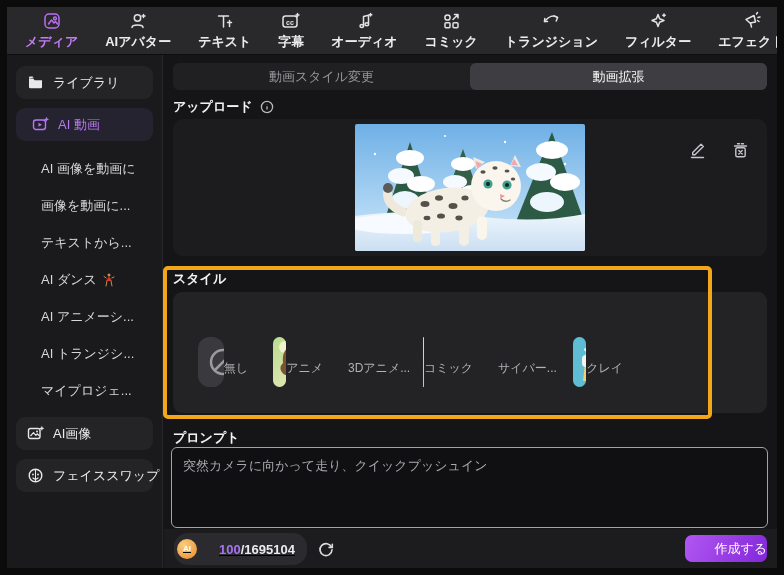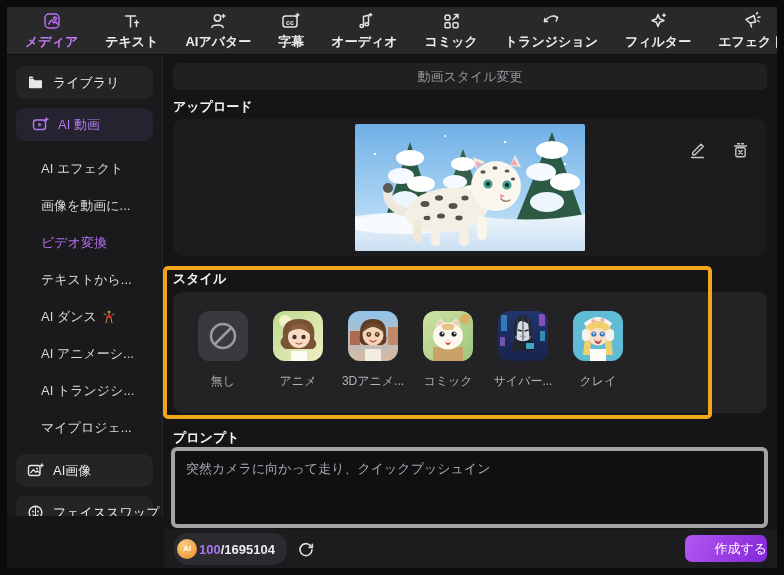--- a/index.html
+++ b/index.html
@@ -9,57 +9,57 @@
   
   .topnav { position:absolute; left:0; top:0; width:770px; height:48px; background:#29292b; border-bottom:1px solid #0e0e0f; display:flex; align-items:center; padding:0 18px; gap:27px; }
   .nav-item { display:flex; flex-direction:column; align-items:center; gap:2px; cursor:pointer; }
   .nav-item svg { width:20px; height:20px; stroke:#e2e2e4; fill:none; stroke-width:1.5; stroke-linecap:round; stroke-linejoin:round; }
   .nav-item .lbl { font-size:13px; font-weight:700; color:#ececee; white-space:nowrap; }
   .nav-item.active svg { stroke:#bb6ef5; }
   .nav-item.active .lbl { color:#c47cf7; }
   .nav-item svg text { stroke:none; fill:#e2e2e4; font-family:"Liberation Sans",sans-serif; }
 
   
-  .sidebar { position:absolute; left:0; top:48px; width:156px; height:461px; background:#1a1a1c; border-right:1px solid #28282a; padding-top:11px; overflow:hidden; }
+  .sidebar { position:absolute; left:0; top:48px; width:156px; height:513px; background:#1a1a1c; border-right:1px solid #28282a; padding-top:11px; overflow:hidden; }
   .side-btn { margin:0 9px 9px 9px; height:33px; background:#242427; border-radius:9px; display:flex; align-items:center; gap:9px; padding:0 11px; cursor:pointer; }
   .side-btn .lbl { font-size:13px; color:#ececee; white-space:nowrap; }
   .side-btn svg { width:17px; height:17px; flex:none; }
   .side-btn.ai-video { background:#262330;padding-left:16px; }
   .side-btn.ai-video .lbl { color:#b678f2; }
   .sub-item { height:37px; display:flex; align-items:center; padding-left:34px; font-size:13px; color:#d8d8da; cursor:pointer; gap:6px; white-space:nowrap; }
   .sub-item.active { color:#b66ef2; }
 
   
   .main { position:absolute; left:157px; top:48px; width:613px; height:513px; background:#151517;padding-left:19px; }
 
   .tabbar { position:absolute; left:9px; top:8px; width:594px; height:27px; background:#202023; border-radius:6px; display:flex; }
   .tab { flex:1; display:flex; align-items:center; justify-content:center; font-size:13px; color:#96969a; border-radius:6px; cursor:pointer; }
   .tab.active { background:#3e3e42; color:#fafafa; }
 
-  .sec-title { position:absolute; left:9px; font-size:13px; font-weight:700; color:#f2f2f4; display:flex; align-items:center; gap:7px;flex-direction:column; }
+  .sec-title { position:absolute; left:9px; font-size:13px; font-weight:700; color:#f2f2f4; display:flex; align-items:center; gap:7px; }
   .sec-title svg { width:14px; height:14px; stroke:#b8b8bc; fill:none; stroke-width:1.3; }
 
   .upload-box { position:absolute; left:9px; top:64px; width:594px; height:137px; background:#1c1c1f; border-radius:10px; }
   .upload-img { position:absolute; left:182px; top:5px; width:230px; height:127px; border-radius:2px; overflow:hidden; }
   .tool-ic { position:absolute; top:22px; width:19px; height:19px; cursor:pointer; }
   .tool-ic svg { width:19px; height:19px; stroke:#c6c6ca; fill:none; stroke-width:1.4; stroke-linecap:round; stroke-linejoin:round; }
   .tool-edit { right:60px; } .tool-del { right:17px; }
 
   .style-panel { position:absolute; left:9px; top:237px; width:594px; height:121px; background:#232326; border-radius:9px; display:flex; gap:25px; padding:19px 0 0 25px; }
-  .style-item { display:flex; flex-direction:column; align-items:center; cursor:pointer; width:50px; }
+  .style-item { display:flex; flex-direction:row; align-items:center; cursor:pointer; width:50px; }
   .thumb { width:50px; height:50px; border-radius:12px; overflow:hidden; background:#39393d; }
   .thumb svg { display:block; }
   .style-item .lbl { margin-top:12px; font-size:12px; color:#b2b2b6; white-space:nowrap; }
 
   .hl-rect { position:absolute; left:-1px; top:211px; width:549px; height:153px; border:4px solid #f2a71b; border-radius:5px; pointer-events:none; z-index:5; }
 
-  .prompt-area { position:absolute; left:7px; top:392px; width:597px; height:81px; background:#101012; border:4px solid #a3a3a3; border-radius:6px; color:#a8a8ae; font-size:13px; padding:9px 11px; font-family:"Liberation Sans","DejaVu Sans",sans-serif; resize:none; outline:none; }
+  .prompt-area { position:absolute; left:7px; top:392px; width:597px; height:81px; background:#101012; border:1px solid #a3a3a3; border-radius:6px; color:#a8a8ae; font-size:13px; padding:9px 11px; font-family:"Liberation Sans","DejaVu Sans",sans-serif; resize:none; outline:none; }
 
   .footer { position:absolute; left:0; top:474px; width:613px; height:39px; background:#1c1c1f; display:flex; align-items:center; padding:0 10px; }
-  .credit-pill { height:32px; background:#2b2b2f; border-radius:14px; display:flex; align-items:center; gap:2px; padding:0 12px 0 3px; }
+  .credit-pill { height:32px; background:#2b2b2f; border-radius:14px; display:flex; align-items:center; gap:22px; padding:0 12px 0 3px;text-decoration:underline; }
   .coin { width:20px; height:20px; border-radius:50%; background:radial-gradient(circle at 35% 30%, #f9cd7e, #ef9f43 70%, #d97f28); display:flex; align-items:center; justify-content:center; font-size:8px; font-weight:700; color:#fff; }
   .credit-used { font-size:13px; color:#a873f2; font-weight:700;margin-top:6px; }
   .credit-rest { font-size:13px; color:#ececee; font-weight:700; }
   .refresh { margin-left:10px; width:18px; height:18px; cursor:pointer; }
   .refresh svg { width:18px; height:18px; stroke:#dcdcde; fill:none; stroke-width:1.6; stroke-linecap:round; }
   .create-btn { margin-left:auto; width:82px; height:27px; border-radius:7px; background:linear-gradient(115deg,#b257f2,#8227d8); color:#fff; font-size:13px; display:flex; align-items:center; justify-content:flex-end; cursor:pointer; }
 </style>
 </head>
 <body>
 
@@ -69,32 +69,32 @@
     <div class="nav-item active">
       <svg viewBox="0 0 20 20">
           <rect x="3" y="3" width="14" height="14" rx="4"></rect>
           <path d="M6.5 13l3-4 2.5 3 1.5-1.5 2 2.5"></path>
           <circle cx="13" cy="7.5" r="1.4"></circle>
         </svg>
       <span class="lbl">メディア</span>
     </div>
     <div class="nav-item">
       <svg viewBox="0 0 20 20">
-          <path d="M3.5 5h10M8.5 5v11"></path>
-          <path d="M14.5 9.5v6M12.5 11.5h4"></path>
-        </svg>
-      <span class="lbl">テキスト</span>
-    </div>
-    <div class="nav-item">
-      <svg viewBox="0 0 20 20">
           <circle cx="9.5" cy="7" r="3.2"></circle>
           <path d="M4 16.5c0-3.2 11-3.2 11 0"></path>
           <path d="M15.5 3.5v3M14 5h3"></path>
         </svg>
       <span class="lbl">AIアバター</span>
+    </div>
+    <div class="nav-item">
+      <svg viewBox="0 0 20 20">
+          <path d="M3.5 5h10M8.5 5v11"></path>
+          <path d="M14.5 9.5v6M12.5 11.5h4"></path>
+        </svg>
+      <span class="lbl">テキスト</span>
     </div>
     <div class="nav-item">
       <svg viewBox="0 0 20 20">
           <rect x="2" y="5" width="14" height="11" rx="2.5"></rect>
           <text x="5" y="13.5" font-size="7" font-weight="bold">cc</text>
           <path d="M16.5 2.5v3M15 4h3"></path>
         </svg>
       <span class="lbl">字幕</span>
     </div>
     <div class="nav-item">
@@ -151,27 +151,24 @@
     <div class="side-btn ai-video">
       <svg viewBox="0 0 17 17">
           <rect x="1.5" y="4" width="12" height="9.5" rx="2.5" fill="none" stroke="#b678f2" stroke-width="1.4"></rect>
           <path d="M6.5 6.8v4l3.4-2z" fill="#b678f2"></path>
           <path d="M14.5 1.8v3M13 3.3h3" stroke="#b678f2" stroke-width="1.3" fill="none" stroke-linecap="round"></path>
         </svg>
       <span class="lbl">AI 動画</span>
     </div>
 
     <div class="sub-item">
-        <span>AI エフェクト</span>
+        <span>AI 画像を動画に</span>
       </div>
     <div class="sub-item">
         <span>画像を動画に...</span>
-      </div>
-    <div class="sub-item active">
-        <span>ビデオ変換</span>
       </div>
     <div class="sub-item">
         <span>テキストから...</span>
       </div>
     <div class="sub-item">
       <span>AI ダンス</span>
       <svg width="12" height="14" viewBox="0 0 12 14">
           <circle cx="6" cy="2" r="1.5" fill="#c98a4b"></circle>
           <path d="M6 3.5L3 8h6z" fill="#d8352a"></path>
           <path d="M4 8l-1 5M8 8l1 5M3.2 5L1 3.5M8.8 5L11 4" stroke="#c98a4b" stroke-width="1" fill="none" stroke-linecap="round"></path>
@@ -207,20 +204,23 @@
       <span class="lbl">フェイススワップ</span>
     </div>
 
   </div>
 
   <div class="main">
 
     <div class="tabbar">
       <div class="tab">
           <span>動画スタイル変更</span>
+        </div>
+      <div class="tab active">
+          <span>動画拡張</span>
         </div>
     </div>
 
     <div class="sec-title" style="top:43px;">
       <span>アップロード</span>
       <svg viewBox="0 0 14 14">
           <circle cx="7" cy="7" r="5.6"></circle>
           <path d="M7 6.3v3.2M7 4.2v.2"></path>
         </svg>
     </div>

